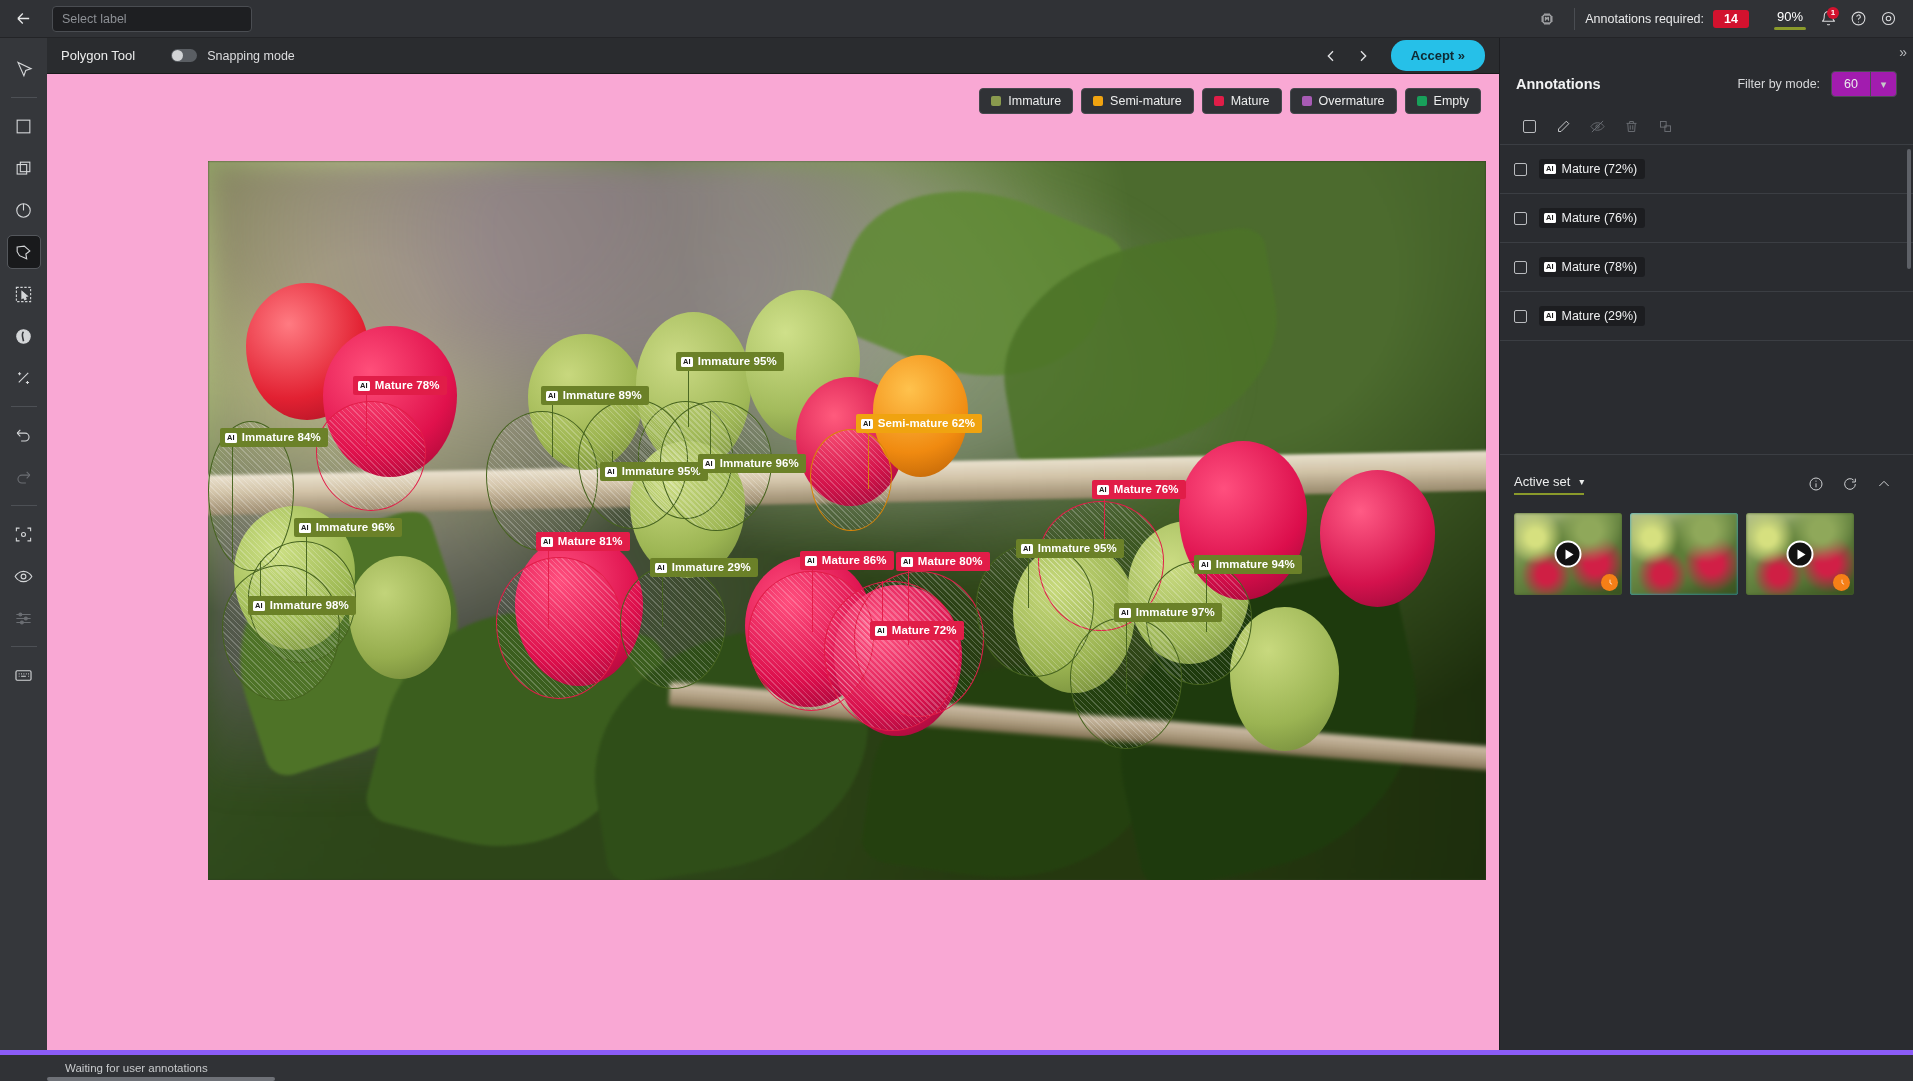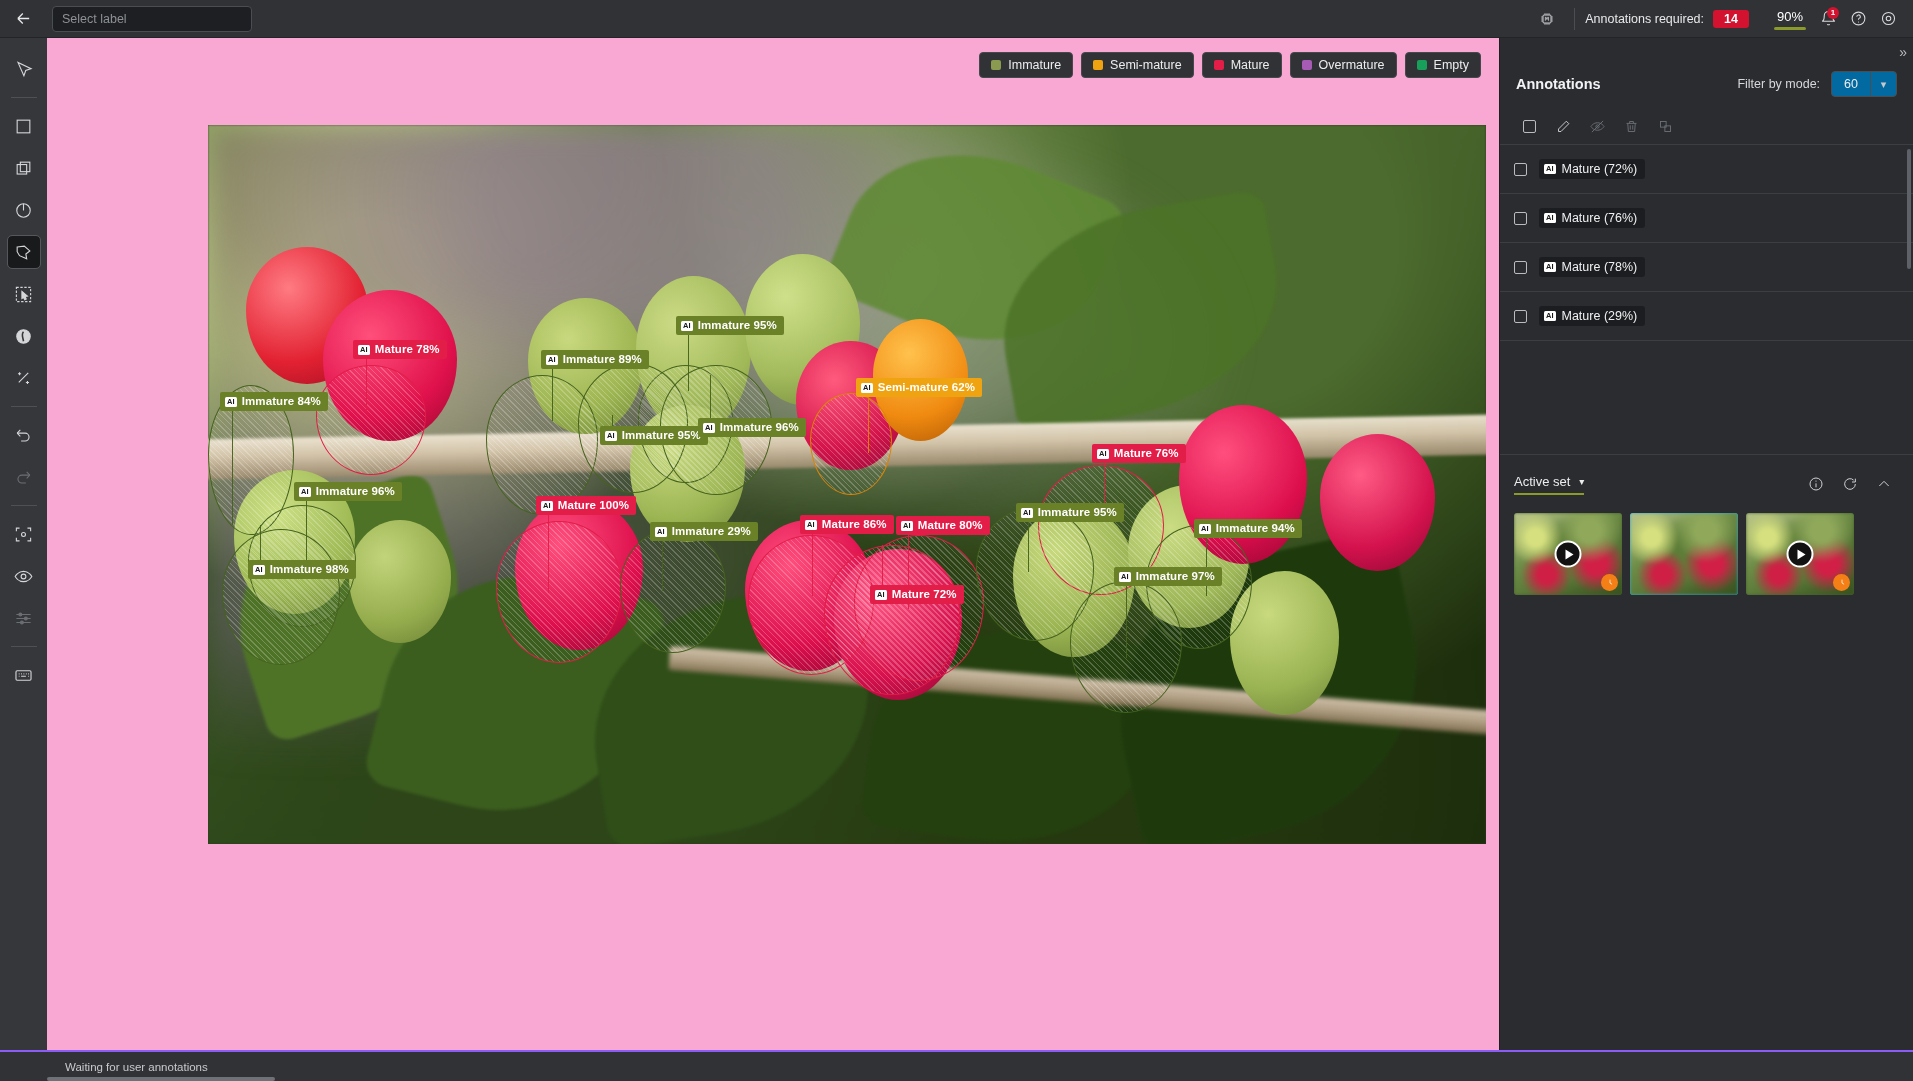--- a/index.html
+++ b/index.html
@@ -224,21 +224,21 @@
   }
   .rp-head {
     height: 48px; flex: 0 0 48px; display: flex; align-items: center;
     padding: 0 16px; margin-top: 22px;
   }
   .rp-title { font-size: 14.5px; font-weight: 700; color: #f2f3f4; }
   .filter-wrap { margin-left: auto; display: flex; align-items: center; gap: 11px; }
   .filter-label { font-size: 12.5px; color: #d7d8da; }
   .filter-select {
     display: flex; align-items: stretch; border: 1px solid #4a4d52; border-radius: 4px;
-    background: #0369a1; overflow: hidden; cursor: pointer;
+    background: #a21caf; overflow: hidden; cursor: pointer;
   }
   .filter-val { padding: 5px 12px; font-size: 12.5px; color: #ecedee; }
   .filter-caret {
     width: 26px; display: flex; align-items: center; justify-content: center;
     border-left: 1px solid #4a4d52; color: #c6c8ca; font-size: 11px;
   }
   .rp-actions {
     height: 36px; display: flex; align-items: center; gap: 4px; padding: 0 14px;
   }
   .act {
@@ -311,21 +311,21 @@
   .badge-orange {
     position: absolute; right: 4px; bottom: 4px; width: 17px; height: 17px;
     border-radius: 50%; background: #f57f17; display: flex;
     align-items: center; justify-content: center;
   }
   .badge-orange svg { width: 10px; height: 10px; stroke: #fff; fill: none; stroke-width: 1.8; }
 
   
   .statusbar {
     height: 31px; flex: 0 0 31px; background: #303236;
-    display: flex; align-items: center; border-top: 2px solid #8b5cf6;
+    display: flex; align-items: center; border-top: 5px solid #8b5cf6;
     font-size: 11.5px; color: #c8cacc; position: relative;
   }
   .sb-left { width: 47px; }
   .sb-status { padding-left: 18px; }
   .sb-right { margin-left: auto; display: flex; align-items: center; gap: 32px; padding-right: 422px; }
   .canvas-hscroll {
     position: absolute; left: 47px; bottom: 0; width: 228px; height: 4px;
     background: #6e7177; border-radius: 2px;
   }
 </style>
@@ -467,20 +467,40 @@
       <div class="tool">
         <svg viewBox="0 0 24 24">
             <rect x="2.5" y="6" width="19" height="12" rx="1.5"></rect>
             <path d="M6 10h1M9 10h1M12 10h1M15 10h1M18 10h1M6 13h1M9 13h6M18 13h1"></path>
           </svg>
       </div>
     </div>
 
     <div class="center">
 
+      <div class="toolbar2">
+        <span class="tool-name">Polygon Tool</span>
+        <div class="snap-wrap">
+          <span class="toggle"></span>
+          <span class="snap-label">Snapping mode</span>
+        </div>
+        <div class="tb2-right">
+          <div class="nav-arrow">
+            <svg viewBox="0 0 24 24" width="16" height="16" fill="none" stroke="#e3e4e6" stroke-width="2">
+                <path d="M15 5l-7 7 7 7"></path>
+              </svg>
+          </div>
+          <div class="nav-arrow">
+            <svg viewBox="0 0 24 24" width="16" height="16" fill="none" stroke="#e3e4e6" stroke-width="2">
+                <path d="M9 5l7 7-7 7"></path>
+              </svg>
+          </div>
+          <button class="accept-btn">Accept »</button>
+        </div>
+      </div>
 
       <div class="canvas-area">
 
         <div class="legend">
             <div class="chip">
               <span class="swatch" style="background: rgb(138, 154, 78);"></span>
               <span>Immature</span>
             </div>
             <div class="chip">
               <span class="swatch" style="background: rgb(240, 163, 16);"></span>
@@ -588,21 +608,21 @@
               <div class="poly green" style="left: 40px; top: 380px; width: 108px; height: 122px;"></div>
               <div class="leader green" style="left: 98px; top: 372px; height: 72px;"></div>
               <div class="anno green" style="left: 86px; top: 357px;">
                 <span class="aibadge">AI</span>
                 <span>Immature 96%</span>
               </div>
               <div class="poly red" style="left: 288px; top: 396px; width: 126px; height: 142px;"></div>
               <div class="leader red" style="left: 340px; top: 386px; height: 82px;"></div>
               <div class="anno red" style="left: 328px; top: 371px;">
                 <span class="aibadge">AI</span>
-                <span>Mature 100%</span>
+                <span>Mature 81%</span>
               </div>
               <div class="poly green" style="left: 412px; top: 404px; width: 106px; height: 124px;"></div>
               <div class="leader green" style="left: 454px; top: 412px; height: 54px;"></div>
               <div class="anno green" style="left: 442px; top: 397px;">
                 <span class="aibadge">AI</span>
                 <span>Immature 29%</span>
               </div>
               <div class="poly red" style="left: 540px; top: 410px; width: 126px; height: 140px;"></div>
               <div class="leader red" style="left: 604px; top: 405px; height: 66px;"></div>
               <div class="anno red" style="left: 592px; top: 390px;">

